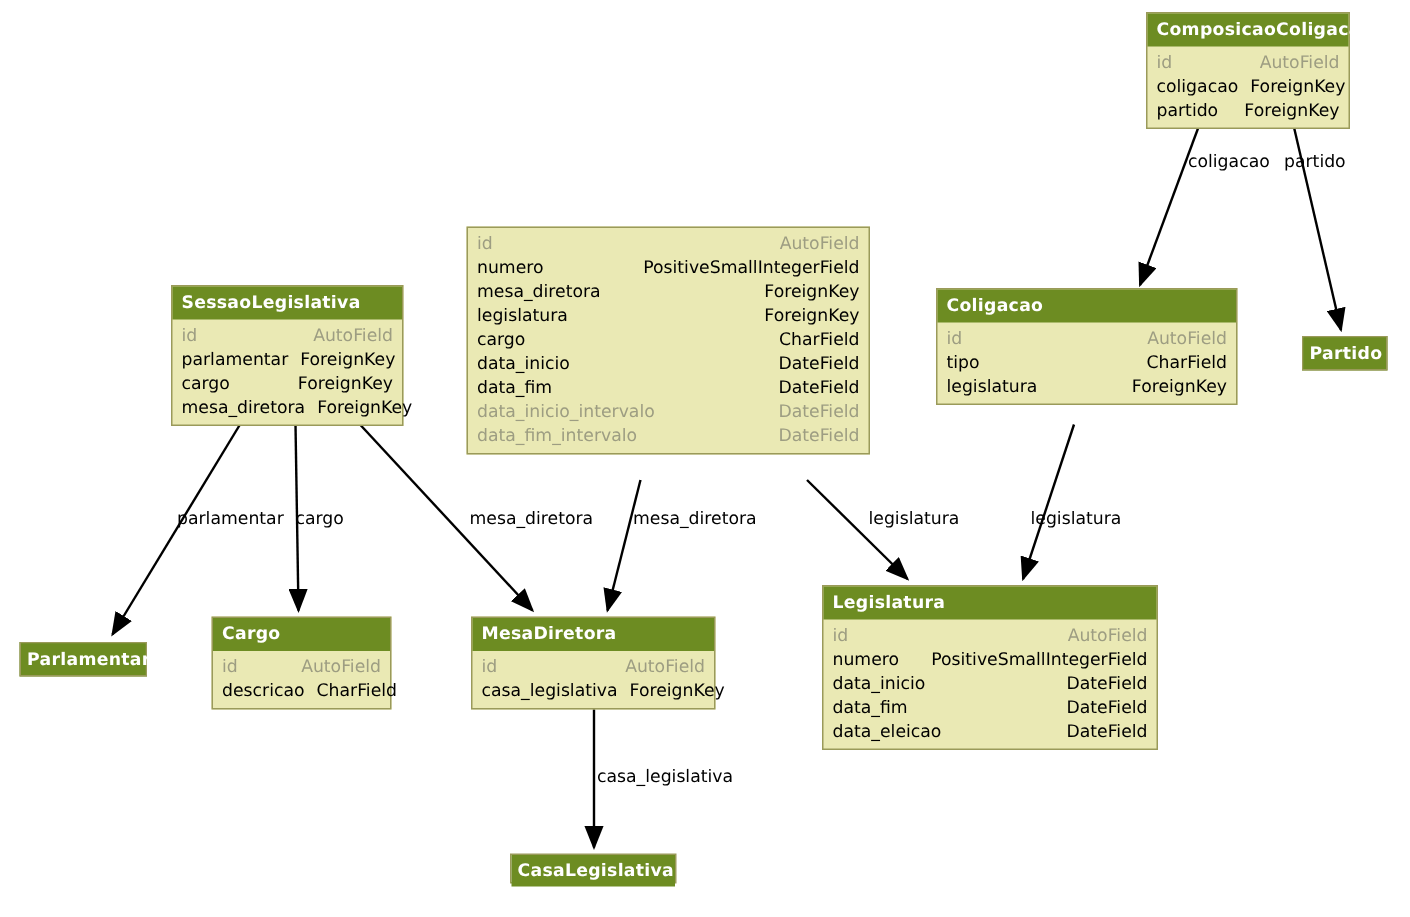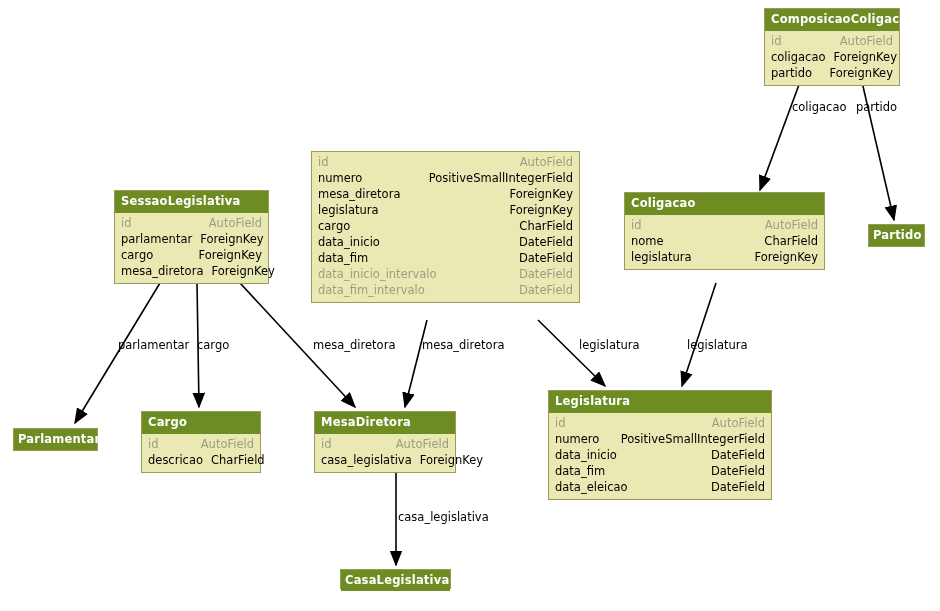--- a/index.html
+++ b/index.html
@@ -182,21 +182,21 @@
         </div>
       </div>
       <div class="model" style="left: 624px; top: 192px; width: 201px;">
         <div class="model-title">Coligacao</div>
         <div class="fields">
           <div class="field-row muted">
             <span class="field-name">id</span>
             <span class="field-type">AutoField</span>
           </div>
           <div class="field-row">
-            <span class="field-name">nome</span>
+            <span class="field-name">tipo</span>
             <span class="field-type">CharField</span>
           </div>
           <div class="field-row">
             <span class="field-name">legislatura</span>
             <span class="field-type">ForeignKey</span>
           </div>
         </div>
       </div>
       <div class="model" style="left: 548px; top: 390px; width: 224px;">
         <div class="model-title">Legislatura</div>
@@ -216,21 +216,21 @@
           <div class="field-row">
             <span class="field-name">data_fim</span>
             <span class="field-type">DateField</span>
           </div>
           <div class="field-row">
             <span class="field-name">data_eleicao</span>
             <span class="field-type">DateField</span>
           </div>
         </div>
       </div>
-      <div class="model" style="left: 314px; top: 411px; width: 142px;">
+      <div class="model" style="left: 314px; top: 411px; width: 163px;">
         <div class="model-title">MesaDiretora</div>
         <div class="fields">
           <div class="field-row muted">
             <span class="field-name">id</span>
             <span class="field-type">AutoField</span>
           </div>
           <div class="field-row">
             <span class="field-name">casa_legislativa</span>
             <span class="field-type">ForeignKey</span>
           </div>

